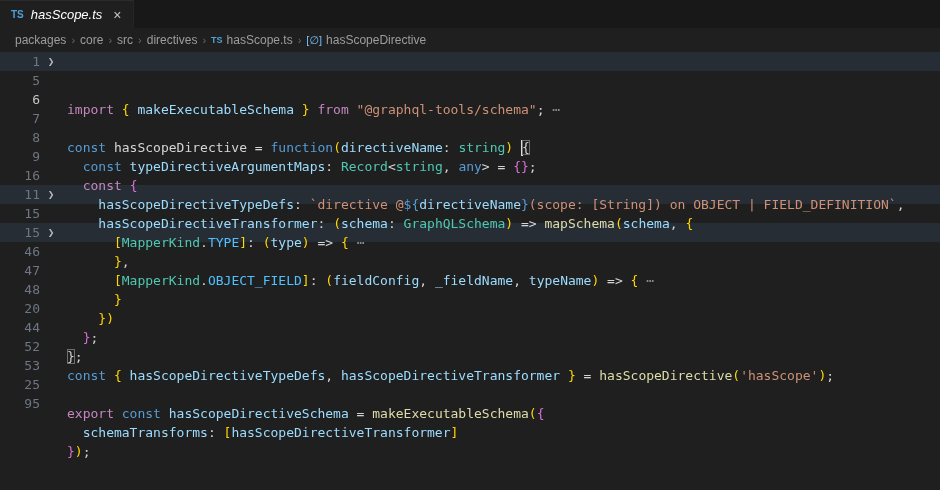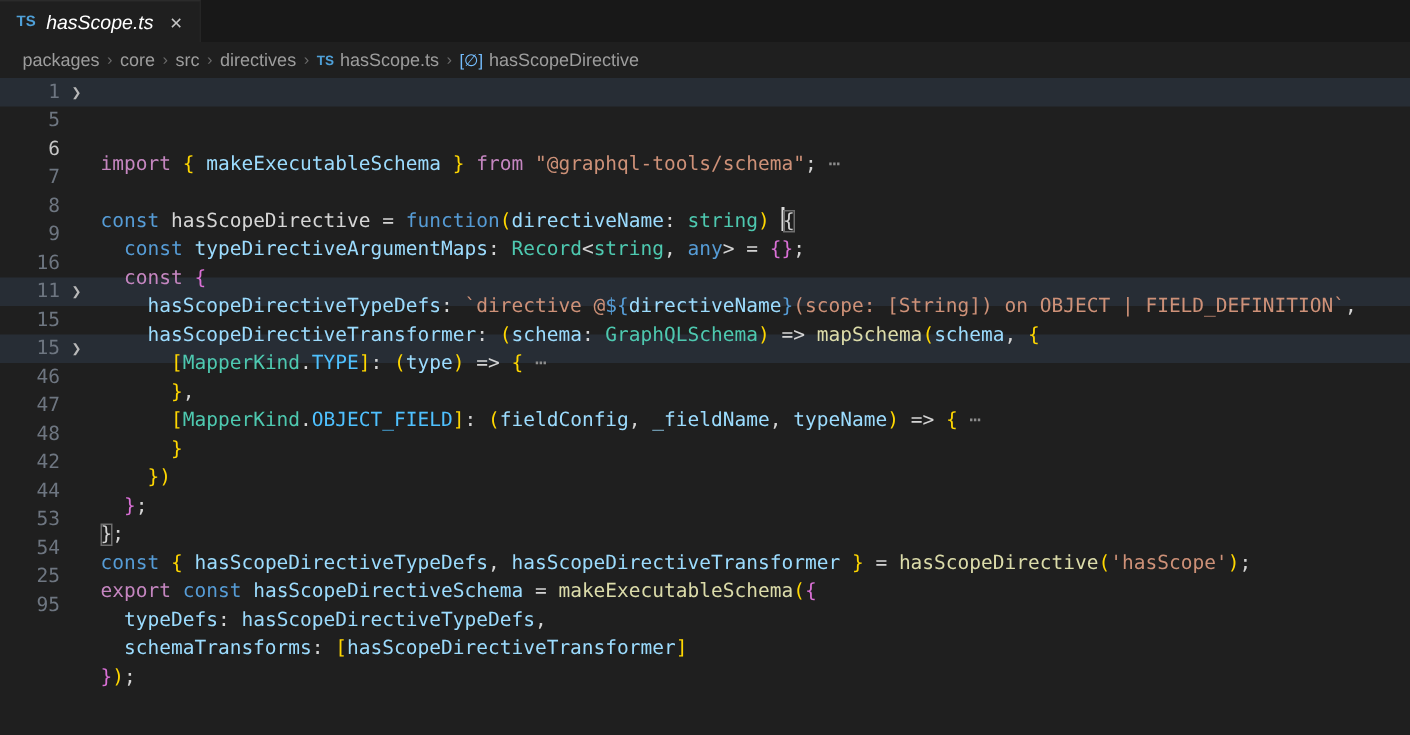--- a/index.html
+++ b/index.html
@@ -129,38 +129,38 @@
       <div class="lnum">47</div>
       <div class="fold"></div>
       <div class="code"><i class="guide" style="left: calc(0ch + 5px);"></i><i class="guide" style="left: calc(2ch + 5px);"></i><span style="color: rgb(212, 212, 212);">    </span><span style="color: rgb(255, 215, 0);">}</span><span style="color: rgb(255, 215, 0);">)</span></div>
     </div>
     <div class="line">
       <div class="lnum">48</div>
       <div class="fold"></div>
       <div class="code"><i class="guide" style="left: calc(0ch + 5px);"></i><span style="color: rgb(212, 212, 212);">  </span><span style="color: rgb(218, 112, 214);">}</span><span style="color: rgb(212, 212, 212);">;</span></div>
     </div>
     <div class="line">
-      <div class="lnum">42</div>
+      <div class="lnum">20</div>
       <div class="fold"></div>
       <div class="code"><span class="tk-match" style="color: rgb(212, 212, 212);">}</span><span style="color: rgb(212, 212, 212);">;</span></div>
     </div>
     <div class="line">
       <div class="lnum">44</div>
       <div class="fold"></div>
       <div class="code"><span style="color: rgb(86, 156, 214);">const</span><span style="color: rgb(212, 212, 212);"> </span><span style="color: rgb(255, 215, 0);">{</span><span style="color: rgb(156, 220, 254);"> hasScopeDirectiveTypeDefs</span><span style="color: rgb(212, 212, 212);">, </span><span style="color: rgb(156, 220, 254);">hasScopeDirectiveTransformer </span><span style="color: rgb(255, 215, 0);">}</span><span style="color: rgb(212, 212, 212);"> = </span><span style="color: rgb(220, 220, 170);">hasScopeDirective</span><span style="color: rgb(255, 215, 0);">(</span><span style="color: rgb(206, 145, 120);">'hasScope'</span><span style="color: rgb(255, 215, 0);">)</span><span style="color: rgb(212, 212, 212);">;</span></div>
     </div>
     <div class="line">
+      <div class="lnum">52</div>
+      <div class="fold"></div>
+      <div class="code"></div>
+    </div>
+    <div class="line">
       <div class="lnum">53</div>
       <div class="fold"></div>
       <div class="code"><span style="color: rgb(197, 134, 192);">export</span><span style="color: rgb(212, 212, 212);"> </span><span style="color: rgb(86, 156, 214);">const</span><span style="color: rgb(156, 220, 254);"> hasScopeDirectiveSchema </span><span style="color: rgb(212, 212, 212);">= </span><span style="color: rgb(220, 220, 170);">makeExecutableSchema</span><span style="color: rgb(255, 215, 0);">(</span><span style="color: rgb(218, 112, 214);">{</span></div>
-    </div>
-    <div class="line">
-      <div class="lnum">54</div>
-      <div class="fold"></div>
-      <div class="code"><i class="guide" style="left: calc(0ch + 5px);"></i><span style="color: rgb(212, 212, 212);">  </span><span style="color: rgb(156, 220, 254);">typeDefs</span><span style="color: rgb(212, 212, 212);">: </span><span style="color: rgb(156, 220, 254);">hasScopeDirectiveTypeDefs</span><span style="color: rgb(212, 212, 212);">,</span></div>
     </div>
     <div class="line">
       <div class="lnum">25</div>
       <div class="fold"></div>
       <div class="code"><i class="guide" style="left: calc(0ch + 5px);"></i><span style="color: rgb(212, 212, 212);">  </span><span style="color: rgb(156, 220, 254);">schemaTransforms</span><span style="color: rgb(212, 212, 212);">: </span><span style="color: rgb(255, 215, 0);">[</span><span style="color: rgb(156, 220, 254);">hasScopeDirectiveTransformer</span><span style="color: rgb(255, 215, 0);">]</span></div>
     </div>
     <div class="line">
       <div class="lnum">95</div>
       <div class="fold"></div>
       <div class="code"><span style="color: rgb(218, 112, 214);">}</span><span style="color: rgb(255, 215, 0);">)</span><span style="color: rgb(212, 212, 212);">;</span></div>

